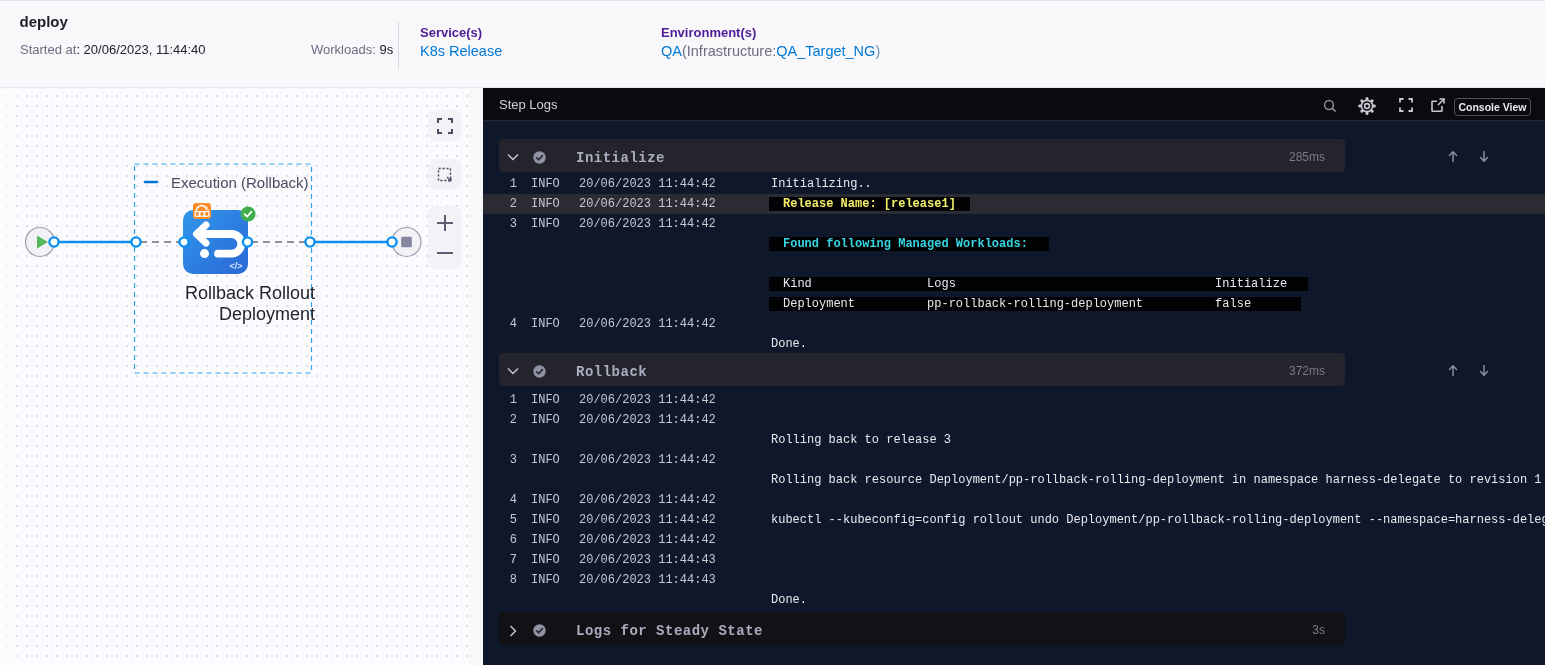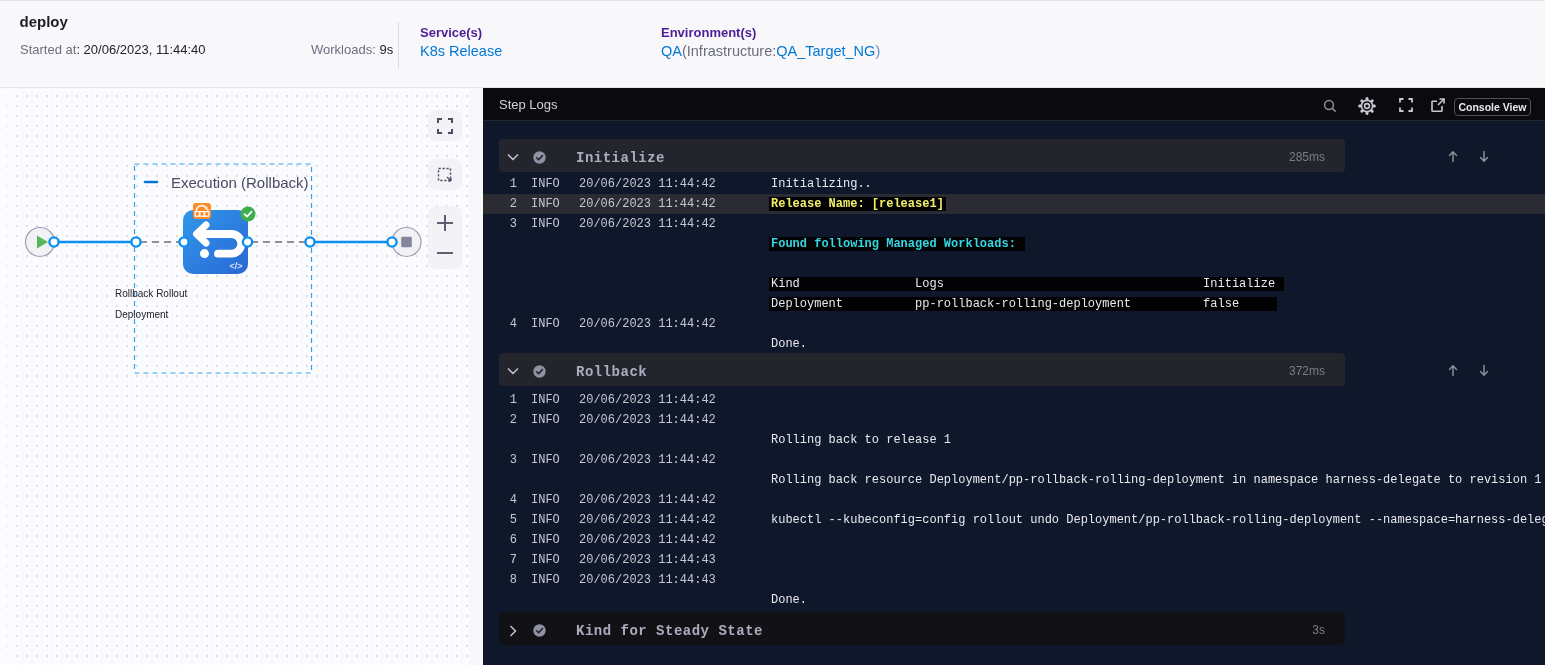--- a/index.html
+++ b/index.html
@@ -16,39 +16,39 @@
 #hdr .link{position:absolute;top:41.5px;font-size:14.5px;color:#0278d5}
 #hdr .vline{position:absolute;left:398px;top:21px;width:1px;height:47px;background:#d9dae2}
 
 #canvas{position:absolute;left:0;top:89px;width:469px;height:576px;background-color:#fcfcfe;
  background-image:
   radial-gradient(circle, #dadde3 0.95px, rgba(218,221,227,0) 1.3px),
   linear-gradient(to right, rgba(216,236,250,.26) 1.2px, rgba(216,236,250,0) 1.2px);
  background-size:10px 10px,10px 10px;background-position:2px 2px,1.5px 0;}
 #canvas svg.graph{position:absolute;left:0;top:0}
 .execlbl{position:absolute;left:171px;top:85px;font-size:15px;color:#4a4b60}
-.nodelbl{position:absolute;left:115px;top:194px;width:200px;text-align:left;font-size:10px;line-height:21px;color:#23242c}
+.nodelbl{position:absolute;left:115px;top:194px;width:200px;text-align:right;font-size:18px;line-height:21px;color:#23242c}
 .stepicon{position:absolute;left:183px;top:121px;width:65px;height:64px;border-radius:10px;background:linear-gradient(135deg,#3098ea 0%,#2d7fe0 50%,#2a68d4 100%)}
 .ctrlbtn{position:absolute;left:428px;width:34px;border-radius:8px;background:#f2f2f7;display:flex;align-items:center;justify-content:center}
 
 #logs{position:absolute;left:483px;top:88px;width:1062px;height:577px;background:#0f172a;font-family:"Liberation Mono",monospace;overflow:hidden}
 #logbar{position:absolute;left:0;top:0;width:1062px;height:33px;background:#0b0b0f;border-bottom:1px solid #26262e}
 #logbar .t{position:absolute;left:16px;top:9px;font-size:13px;color:#d0d1da;font-family:"Liberation Sans",sans-serif}
 .cvbtn{position:absolute;left:971px;top:10px;width:77px;height:18px;border:1px solid #50515d;border-radius:4px;color:#e9eaef;
  font-family:"Liberation Sans",sans-serif;font-size:10.5px;font-weight:bold;text-align:center;line-height:16px}
 .shead{position:absolute;left:16px;width:846px;height:33px;background:#24242d;border-radius:4px}
 .shead .ttl{position:absolute;left:77px;top:11px;font-size:14px;font-weight:bold;color:#abacbe;letter-spacing:.5px}
 .shead .dur{position:absolute;right:20px;top:10.5px;font-size:12px;color:#7b7c86;font-family:"Liberation Sans",sans-serif}
 .lrow{position:absolute;left:0;width:1062px;height:20px;font-size:12px;line-height:20px;color:#e9eaef;white-space:pre}
 .num{position:absolute;left:26px;width:8px;text-align:right;color:#c7c8cf}
 .info{position:absolute;left:48px;color:#c7c8cf}
 .time{position:absolute;left:96px;color:#c7c8cf}
 .msg{position:absolute;left:288px}
 .hl{background:#2b2b34}
-.chip{background:#020205;padding:0 2px;margin-left:-2px}
+.chip{background:#020205;padding:0 14px;margin-left:-2px}
 .yellow{color:#f4ef67;font-weight:bold}
 .cyan{color:#35d7e2;font-weight:bold}
 .bold{font-weight:normal}
 </style>
 </head>
 <body>
 
 <div id="hdr">
   <div class="title">deploy</div>
   <div class="row2" style="left:20px"><span class="lbl">Started at</span><span class="val">: 20/06/2023, 11:44:40</span></div>
@@ -214,35 +214,35 @@
       <svg class="abs" style="left:948px;top:11px" width="12" height="13" viewBox="0 0 12 13" fill="none" stroke="#8b8c96" stroke-width="1.5" stroke-linecap="round" stroke-linejoin="round">
           <path d="M6 11.5 V2 M2.5 5.5 L6 1.8 L9.5 5.5"></path>
         </svg>
       <svg class="abs" style="left:979px;top:11px" width="12" height="13" viewBox="0 0 12 13" fill="none" stroke="#8b8c96" stroke-width="1.5" stroke-linecap="round" stroke-linejoin="round">
           <path d="M6 1.5 V11 M2.5 7.5 L6 11.2 L9.5 7.5"></path>
         </svg>
       <div class="dur">372ms</div>
     </div>
     <div class="lrow" style="top:302px"><span class="num">1</span><span class="info">INFO</span><span class="time">20/06/2023 11:44:42</span></div>
     <div class="lrow" style="top:322px"><span class="num">2</span><span class="info">INFO</span><span class="time">20/06/2023 11:44:42</span></div>
-    <div class="lrow" style="top:342px"><span class="msg">Rolling back to release 1</span></div>
+    <div class="lrow" style="top:342px"><span class="msg">Rolling back to release 3</span></div>
     <div class="lrow" style="top:362px"><span class="num">3</span><span class="info">INFO</span><span class="time">20/06/2023 11:44:42</span></div>
     <div class="lrow" style="top:382px"><span class="msg">Rolling back resource Deployment/pp-rollback-rolling-deployment in namespace harness-delegate to revision 1</span></div>
     <div class="lrow" style="top:402px"><span class="num">4</span><span class="info">INFO</span><span class="time">20/06/2023 11:44:42</span></div>
     <div class="lrow" style="top:422px"><span class="num">5</span><span class="info">INFO</span><span class="time">20/06/2023 11:44:42</span><span class="msg">kubectl --kubeconfig=config rollout undo Deployment/pp-rollback-rolling-deployment --namespace=harness-delegate</span></div>
     <div class="lrow" style="top:442px"><span class="num">6</span><span class="info">INFO</span><span class="time">20/06/2023 11:44:42</span></div>
     <div class="lrow" style="top:462px"><span class="num">7</span><span class="info">INFO</span><span class="time">20/06/2023 11:44:43</span></div>
     <div class="lrow" style="top:482px"><span class="num">8</span><span class="info">INFO</span><span class="time">20/06/2023 11:44:43</span></div>
     <div class="lrow" style="top:502px"><span class="msg">Done.</span></div>
 
     <div class="shead" style="top:524px;background:#111116">
       <svg class="abs" style="left:10px;top:12.5px" width="9" height="12" viewBox="0 0 9 12" fill="none" stroke="#b9bac4" stroke-width="1.7" stroke-linecap="round" stroke-linejoin="round">
           <path d="M2 1.5 L6.5 6 L2 10.5"></path>
         </svg>
       <svg class="abs" style="left:34px;top:11.5px" width="13" height="13" viewBox="0 0 13 13">
           <circle cx="6.5" cy="6.5" r="6.2" fill="#9092a4"></circle>
           <path d="M3.6 6.8 L5.6 8.8 L9.4 4.6" fill="none" stroke="#24242d" stroke-width="1.6" stroke-linecap="round" stroke-linejoin="round"></path>
         </svg>
-      <div class="ttl">Kind for Steady State</div>
+      <div class="ttl">Logs for Steady State</div>
       <div class="dur">3s</div>
     </div>
   </div>
 </div>
 
 </body></html>

